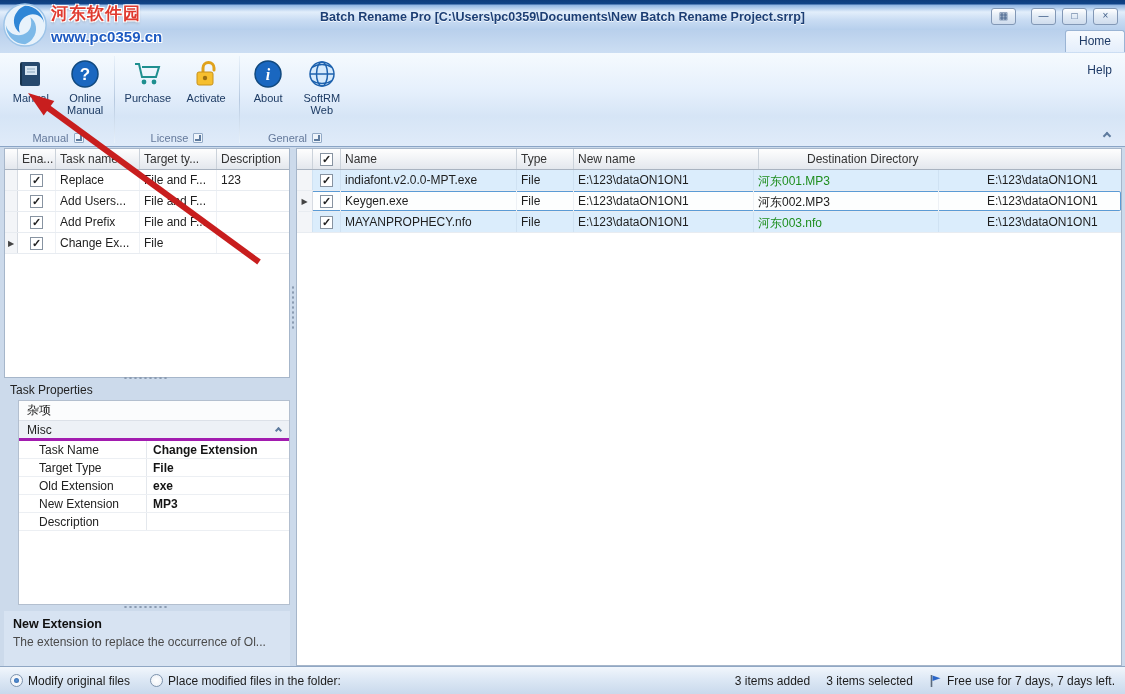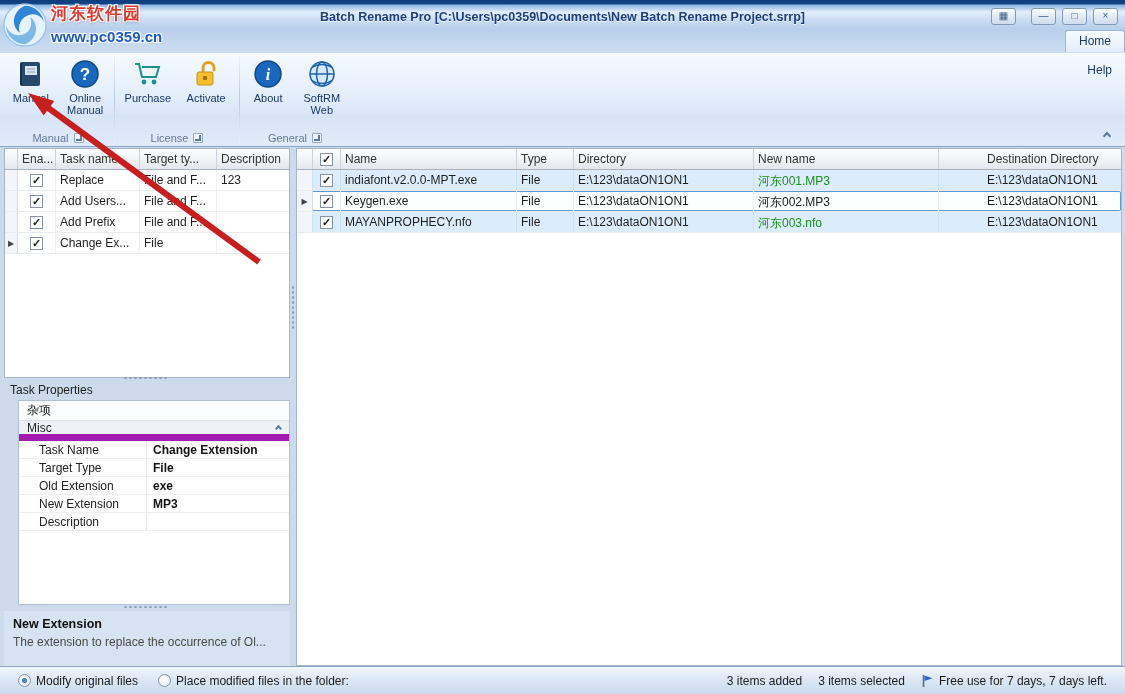--- a/index.html
+++ b/index.html
@@ -52,39 +52,39 @@
 .frow-alt .gc{border-right-color:#cfe2f3;}
 .frow-sel{background:#fdfefe;box-shadow:inset 0 0 0 1px #5b9bd5;border-radius:2px;}
 .newname{color:#1e8e1e;}
 .frow-sel .newname{color:#1b1b1b;}
 .checkbox{width:13px;height:13px;border:1px solid #8793a1;background:#fff;display:flex;align-items:center;justify-content:center;font-size:11px;line-height:1;color:#222;font-weight:bold;}
 
 
 .props-title{position:absolute;left:10px;top:383px;color:#222;}
 .props-box{position:absolute;left:18px;top:400px;width:272px;height:205px;background:#fff;border:1px solid #b3bfcf;overflow:hidden;}
 .pcat{height:20px;line-height:19px;padding-left:8px;border-bottom:1px solid #dce1e8;color:#222;background:#fbfcfd;}
-.pgroup{height:20px;display:flex;align-items:center;padding:0 8px;background:#edf1f6;border-bottom:7px solid #a21caf;color:#222;}
+.pgroup{height:20px;display:flex;align-items:center;padding:0 8px;background:#edf1f6;border-bottom:3px solid #a21caf;color:#222;}
 .pgroup .chev-up{margin-left:auto;width:5px;height:5px;margin-top:2px;}
 .prow{display:flex;height:18px;border-bottom:1px solid #eceff3;}
 .pname{width:128px;padding:2px 4px 0 20px;border-right:1px solid #e4e8ed;color:#222;white-space:nowrap;overflow:hidden;}
 .pval{flex:1;padding:2px 6px 0;font-weight:bold;color:#141414;white-space:nowrap;overflow:hidden;}
 
 
 .help-box{position:absolute;left:4px;top:611px;width:286px;height:55px;padding:6px 9px;background:#d7e3f2;}
 .help-title{font-weight:bold;font-size:12.5px;color:#101010;}
 .help-text{margin-top:4px;color:#4a4a4a;white-space:nowrap;overflow:hidden;text-overflow:ellipsis;}
 
 
 .hgrip{position:absolute;width:44px;height:4px;background-image:radial-gradient(circle,#8b9cb2 1px,rgba(0,0,0,0) 1.3px);background-size:5px 4px;background-repeat:repeat-x;}
 .hgrip.g1{left:123px;top:376px;}
 .hgrip.g2{left:123px;top:605px;}
 .vgrip{position:absolute;left:291px;top:285px;width:4px;height:44px;background-image:radial-gradient(circle,#8b9cb2 1px,rgba(0,0,0,0) 1.3px);background-size:4px 5px;background-repeat:repeat-y;}
 
 
-.statusbar{position:absolute;left:0;bottom:0;width:100%;height:28px;border-top:1px solid #90a7c4;display:flex;align-items:center;padding:0 18px;gap:20px;z-index:4;
+.statusbar{position:absolute;left:0;bottom:0;width:100%;height:28px;border-top:1px solid #90a7c4;display:flex;align-items:center;padding:0 10px;gap:20px;z-index:4;
 background:linear-gradient(#f1f6fc,#dde8f5 45%,#c9d9ec);}
 .sb-item{display:flex;align-items:center;gap:5px;color:#1c1c1c;white-space:nowrap;}
 .radio{width:13px;height:13px;border-radius:50%;border:1px solid #7d93ad;background:radial-gradient(#ffffff,#e9eef5);position:relative;flex:none;}
 .radio.sel::after{content:"";position:absolute;inset:3px;border-radius:50%;background:radial-gradient(#5a93d6,#2b62a8);}
 .sb-right{margin-left:auto;display:flex;align-items:center;gap:16px;color:#1c1c1c;white-space:nowrap;}
 .sb-trial{display:flex;align-items:center;gap:5px;}
 
 
 .arrow-overlay{position:absolute;left:0;top:0;z-index:40;pointer-events:none;}
 .watermark{position:absolute;left:2px;top:2px;z-index:45;display:flex;align-items:flex-start;pointer-events:none;}
@@ -302,21 +302,20 @@
   <div class="panel file-table">
     <div class="grid-head">
       <div class="gh fc0"></div>
       <div class="gh fc1 cell-center">
         <span class="checkbox">
             <span>✓</span>
           </span>
       </div>
       <div class="gh fc2">Name</div>
       <div class="gh fc3">Type</div>
-      <div class="gh fc4">Directory</div>
       <div class="gh fc5">New name</div>
       <div class="gh fc6">Destination Directory</div>
     </div>
 
     <div class="grid-row frow-alt">
       <div class="gc fc0 gutter"></div>
       <div class="gc fc1 cell-center">
         <span class="checkbox">
             <span>✓</span>
           </span>

